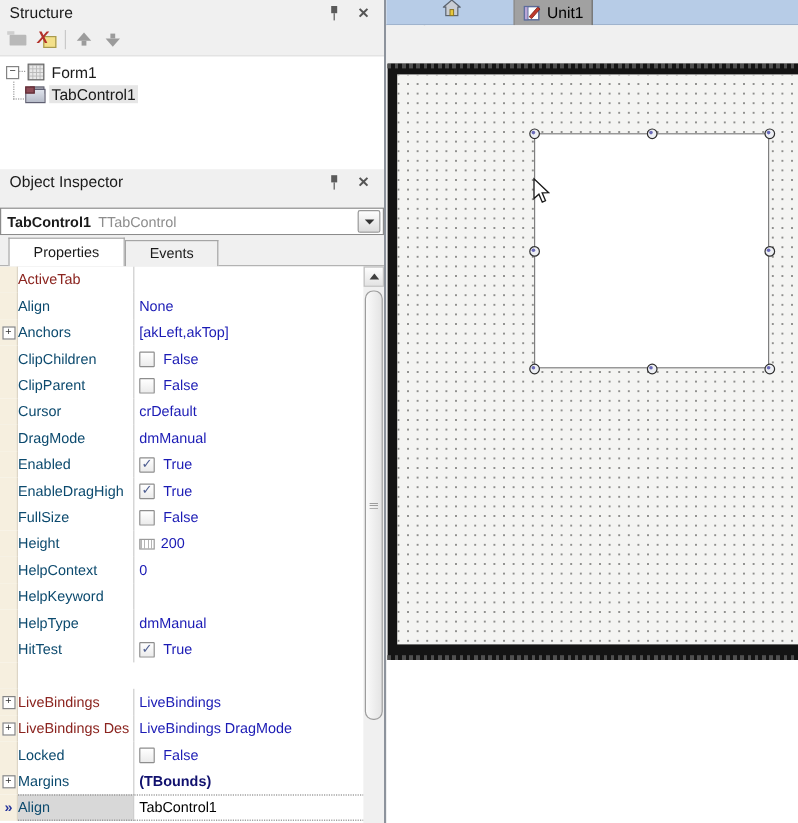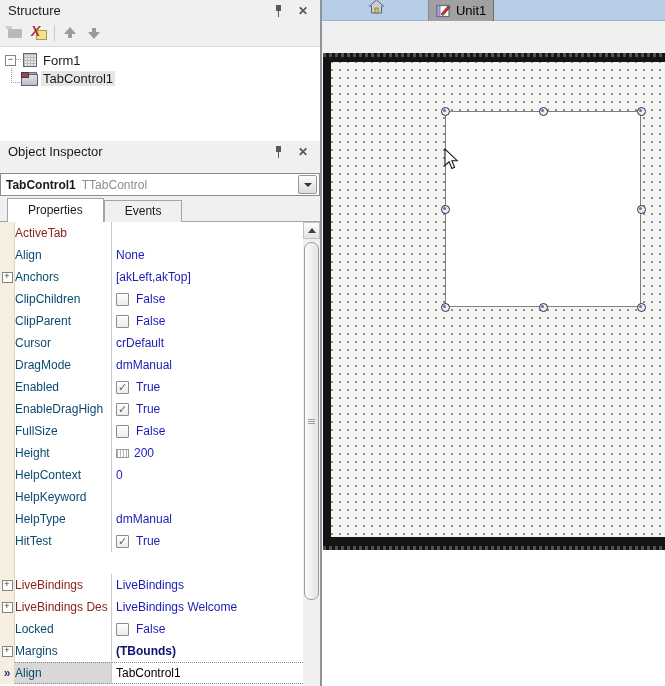--- a/index.html
+++ b/index.html
@@ -331,21 +331,21 @@
           </div>
         </div>
         <div class="prop-row">
           <div class="cell-gutter">
             <span class="expand-box9">+</span>
           </div>
           <div class="cell-name">
             <span class="nm maroon">LiveBindings Des</span>
           </div>
           <div class="cell-value">
-            <span class="val">LiveBindings Welcome</span>
+            <span class="val">LiveBindings DragMode</span>
           </div>
         </div>
         <div class="prop-row">
           <div class="cell-gutter"></div>
           <div class="cell-name">
             <span class="nm">Locked</span>
           </div>
           <div class="cell-value">
             <span class="checkbox"></span>
             <span class="val">False</span>

